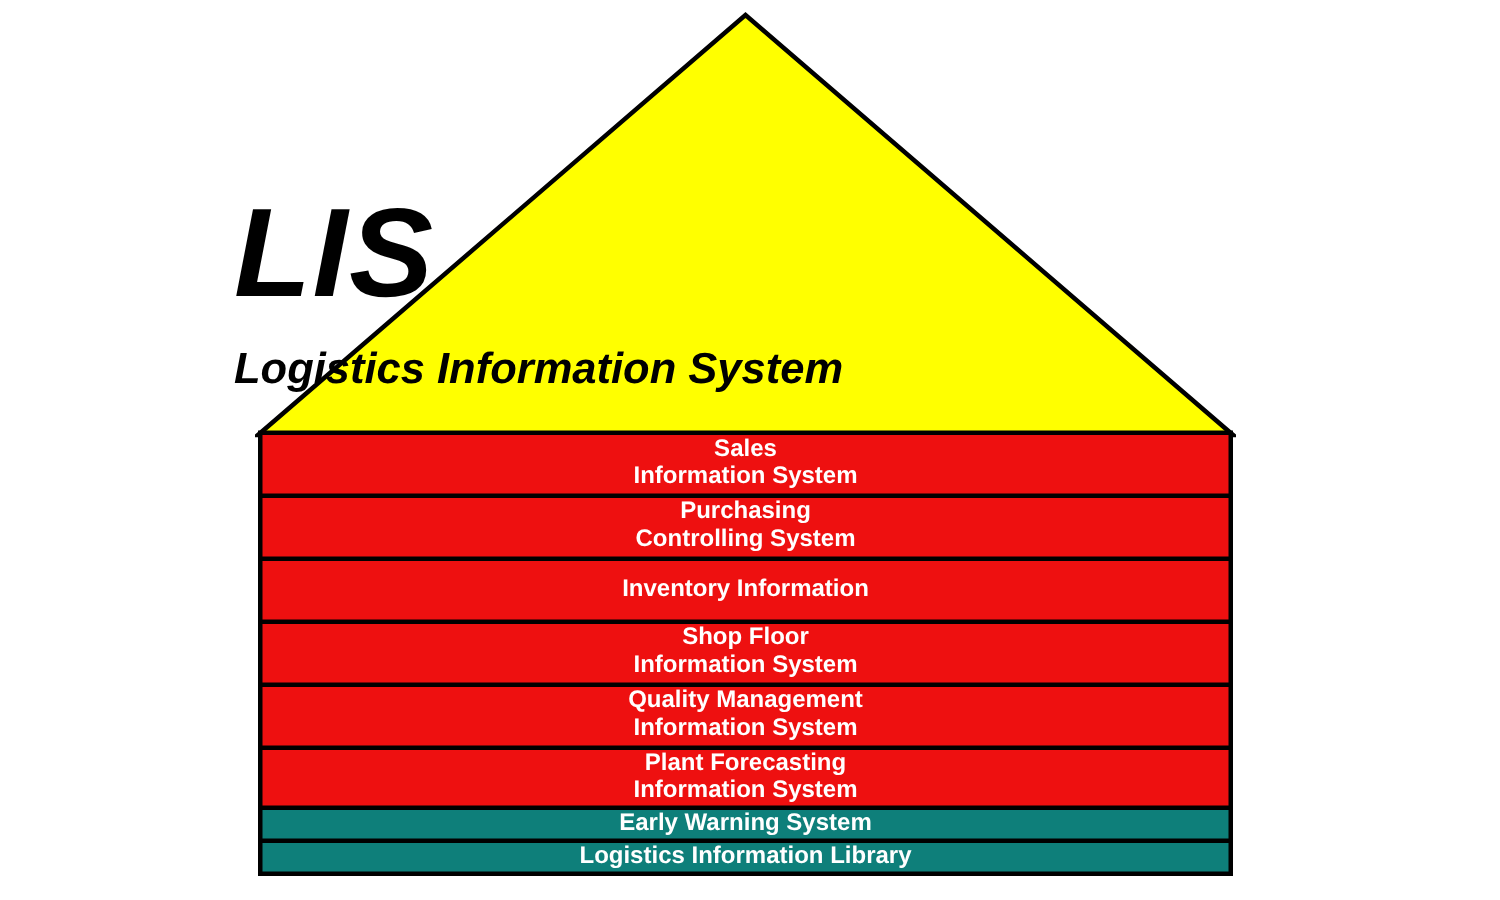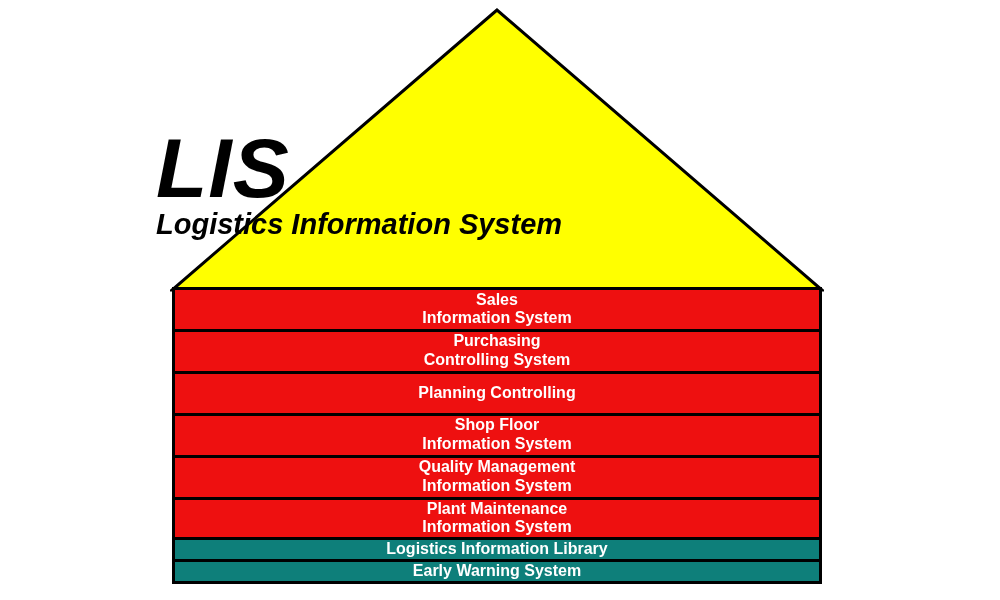--- a/index.html
+++ b/index.html
@@ -39,20 +39,21 @@
   }
   .roof-title {
     margin-top: 126px;
     font-size: 84px;
     line-height: 1.0;
     font-weight: bold;
     color: var(--roof_text, #000000);
     letter-spacing: 1px;
   }
   .roof-subtitle {
+    margin-top: 22px;
     font-size: 29px;
     line-height: 1.0;
     font-weight: bold;
     color: var(--roof_text, #000000);
   }
   .body-grid {
     position: absolute;
     left: 172px;
     top: 287px;
     width: 650px;
@@ -97,25 +98,25 @@
   <div class="roof-text">
     <div class="roof-title">LIS</div>
     <div class="roof-subtitle">Logistics Information System</div>
   </div>
 
   <div class="body-grid">
     <div class="cell module">Sales
 Information System</div>
     <div class="cell module">Purchasing
 Controlling System</div>
-    <div class="cell module">Planning Controlling</div>
+    <div class="cell module">Inventory Information</div>
     <div class="cell module">Shop Floor
 Information System</div>
     <div class="cell module">Quality Management
 Information System</div>
-    <div class="cell module">Plant Maintenance
+    <div class="cell module">Plant Forecasting
 Information System</div>
 
+    <div class="cell foundation">Early Warning System</div>
     <div class="cell foundation">Logistics Information Library</div>
-    <div class="cell foundation">Early Warning System</div>
   </div>
 
 </div>
 
 </body></html>

